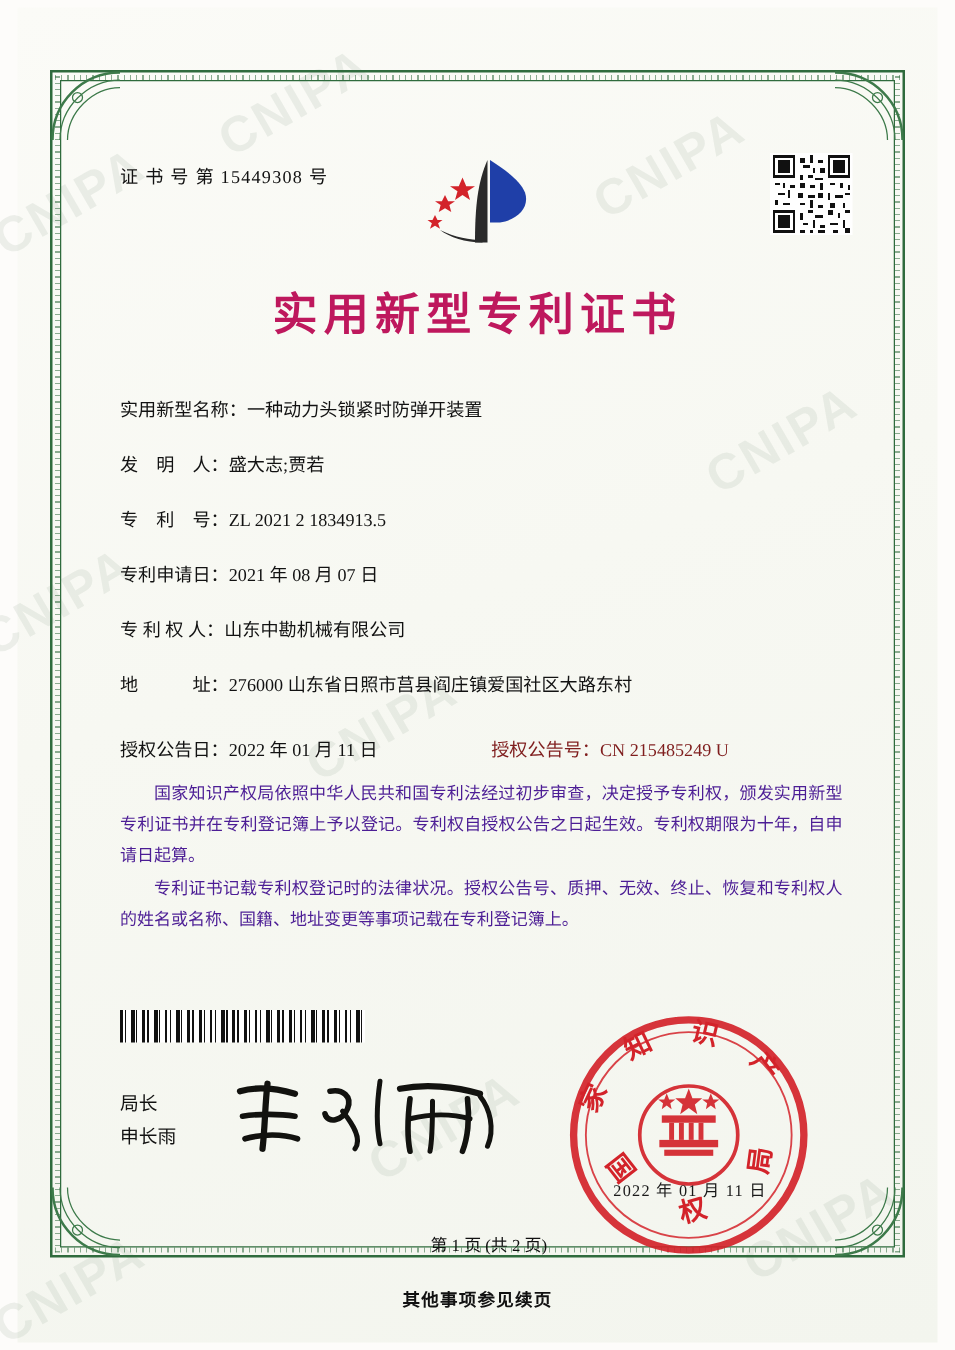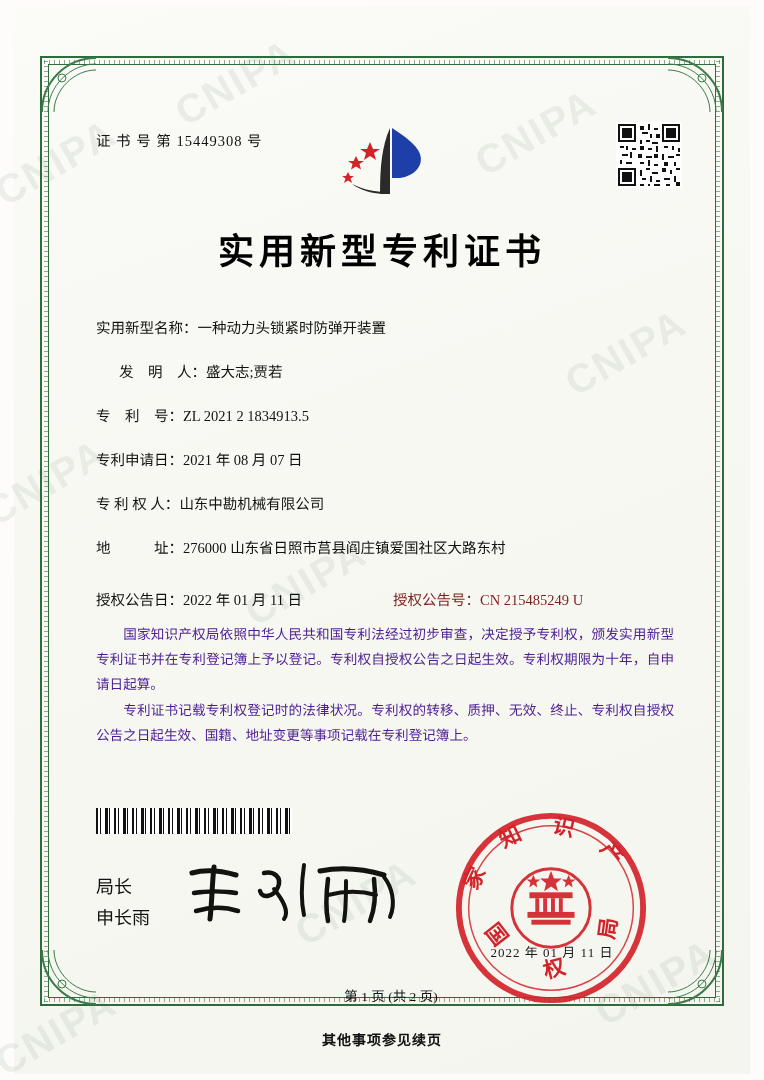--- a/index.html
+++ b/index.html
@@ -118,21 +118,21 @@
 
   #title {
     position: absolute;
     left: 0;
     right: 0;
     top: 158px;
     text-align: center;
     font-size: 36px;
     font-weight: bold;
     letter-spacing: 5px;
-    color: #000000;
+    color: #be185d;
     font-family: "Liberation Serif", serif;
   }
 
   .field {
     position: absolute;
     left: 48px;
     font-size: 14.5px;
     color: #121212;
     white-space: nowrap;
   }
@@ -171,21 +171,21 @@
     background:
       repeating-linear-gradient(90deg,
         #111 0 2px, #fff 2px 4px, #111 4px 5px, #fff 5px 9px,
         #111 9px 12px, #fff 12px 13px, #111 13px 14px, #fff 14px 18px);
   }
 
   #sign-block {
     position: absolute;
     left: 48px;
     top: 808px;
-    font-size: 18px;
+    font-size: 15px;
     line-height: 1.7;
     color: #121212;
   }
 
   #signature {
     position: absolute;
     left: 130px;
     top: 795px;
     width: 230px;
     height: 70px;
@@ -366,21 +366,21 @@
           <rect x="25" y="31" width="2" height="1"></rect>
         <rect x="30" y="30" width="2" height="2"></rect>
       </g>
     </svg>
 
     <div id="title">实用新型专利证书</div>
 
     <div class="field" style="top:252px;">
       <span class="lbl">实用新型名称：</span><span class="val">一种动力头锁紧时防弹开装置</span>
     </div>
-    <div class="field" style="top:296px;margin-left:23px;">
+    <div class="field" style="top:296px;">
       <span class="lbl">发　明　人：</span><span class="val">盛大志;贾若</span>
     </div>
     <div class="field" style="top:340px;text-align:center;">
       <span class="lbl">专　利　号：</span><span class="val">ZL 2021 2 1834913.5</span>
     </div>
     <div class="field" style="top:384px;">
       <span class="lbl">专利申请日：</span><span class="val">2021 年 08 月 07 日</span>
     </div>
     <div class="field" style="top:428px;">
       <span class="lbl">专 利 权 人：</span><span class="val">山东中勘机械有限公司</span>
@@ -389,21 +389,21 @@
       <span class="lbl">地　　　址：</span><span class="val">276000  山东省日照市莒县阎庄镇爱国社区大路东村</span>
     </div>
     <div class="field" style="top:524px;">
       <span class="lbl">授权公告日：</span><span class="val">2022 年 01 月 11 日</span>
     </div>
     <div id="pub-no" style="top:524px;">
       <span class="lbl">授权公告号：</span><span class="val">CN 215485249 U</span>
     </div>
 
     <div class="para" style="top:558px; text-indent:2em;">国家知识产权局依照中华人民共和国专利法经过初步审查，决定授予专利权，颁发实用新型专利证书并在专利登记簿上予以登记。专利权自授权公告之日起生效。专利权期限为十年，自申请日起算。</div>
-    <div class="para" style="top:634px; text-indent:2em;">专利证书记载专利权登记时的法律状况。专利权的转移、质押、无效、终止、专利权自授权公告之日起生效、国籍、地址变更等事项记载在专利登记簿上。</div>
+    <div class="para" style="top:634px; text-indent:2em;">专利证书记载专利权登记时的法律状况。授权公告号、质押、无效、终止、恢复和专利权人的姓名或名称、国籍、地址变更等事项记载在专利登记簿上。</div>
 
     <div id="barcode"></div>
 
     <div id="sign-block">
       <div>局长</div>
       <div>申长雨</div>
     </div>
 
     <svg id="signature" viewBox="0 0 230 70">
       <g fill="none" stroke="#12120f" stroke-linecap="round" stroke-linejoin="round">

